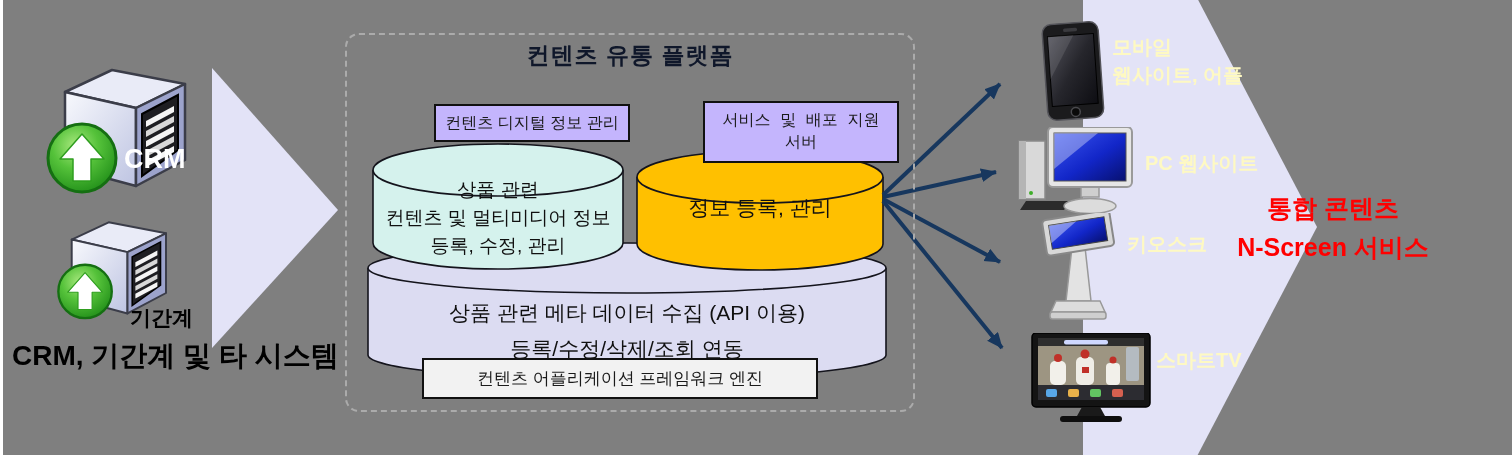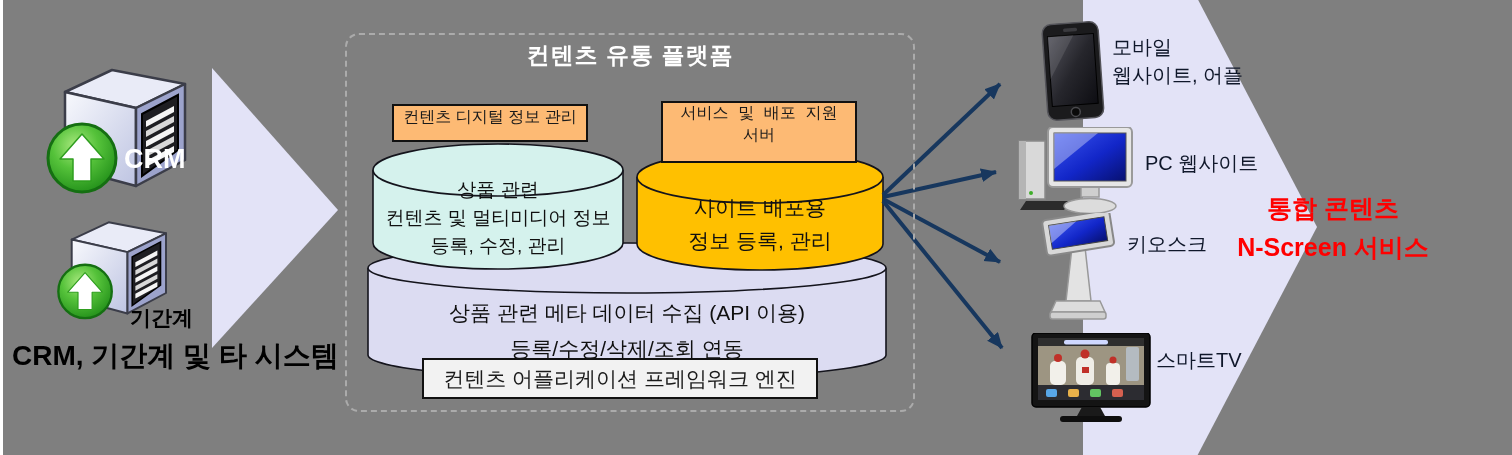--- a/index.html
+++ b/index.html
@@ -12,49 +12,49 @@
   .edge-strip{left:0;top:0;width:3px;height:455px;background:#ffffff;}
   .base-svg{left:0;top:0;width:1512px;height:455px;}
 
   
   .platform-box{
     left:345px;top:33px;width:570px;height:379px;
     border:2px dashed #ABABAB;border-radius:14px;box-sizing:border-box;
   }
   .platform-title{
     left:345px;top:40px;width:570px;text-align:center;
-    font-size:23px;font-weight:bold;color:#ffffff;letter-spacing:1px;
+    font-size:23px;font-weight:bold;color:#0f172a;letter-spacing:1px;
   }
 
   .label-box{
-    background:#fdba74;border:2px solid #111;box-sizing:border-box;
-    display:flex;flex-direction:column;align-items:center;
-    color:#1a1a1a;font-size:16px;line-height:22px;text-align:center;
+    background:#c4b5fd;border:2px solid #111;box-sizing:border-box;
+    display:flex;flex-direction:column;align-items:center;justify-content:center;
+    color:#1a1a1a;font-size:16px;line-height:22px;text-align:center;margin-left:42px;
   }
   #label-box-1{left:392px;top:104px;width:196px;height:38px;}
   #label-box-2{left:661px;top:101px;width:196px;height:62px;font-family:Liberation Mono, monospace;}
 
   .cyl-text{color:#101010;text-align:center;font-weight:500;}
   #cyan-text{left:378px;top:176px;width:240px;font-size:19px;line-height:28px;}
   #orange-text{left:642px;top:191px;width:236px;font-size:21px;line-height:33px;}
   #meta-text{left:380px;top:295px;width:494px;font-size:21px;line-height:36px;}
 
   .engine-box{
     left:422px;top:358px;width:396px;height:41px;
     background:#F2F2F2;border:2px solid #111;box-sizing:border-box;
     display:flex;align-items:center;justify-content:center;
-    font-size:21px;color:#1a1a1a;
+    font-size:17px;color:#1a1a1a;
   }
 
   .src-label{color:#000;}
   #crm-label{left:124px;top:144px;font-size:27px;font-weight:bold;color:#ffffff;}
   #giganggye-label{left:130px;top:304px;font-size:21px;font-weight:600;color:#000000;}
   #source-caption{left:12px;top:337px;font-size:28px;font-weight:bold;color:#000;}
 
-  .dev-label{color:#0f172a;font-size:20px;line-height:28px;}
+  .dev-label{color:#fef9c3;font-size:20px;line-height:28px;font-weight:bold;}
   #mobile-label{left:1112px;top:33px;}
   #pc-label{left:1145px;top:149px;}
   #kiosk-label{left:1127px;top:230px;}
   #tv-label{left:1156px;top:346px;}
 
   .nscreen-banner{
     left:1208px;top:189px;width:250px;text-align:center;
     color:#FF0000;font-weight:bold;font-size:25px;line-height:39px;
   }
   .phone-rot{transform:rotate(-4deg);}
@@ -160,21 +160,20 @@
     <div>서비스 및 배포 지원</div>
     <div>서버</div>
   </div>
 
   <div class="abs cyl-text" id="cyan-text">
     <div>상품 관련</div>
     <div>컨텐츠 및 멀티미디어 정보</div>
     <div>등록, 수정, 관리</div>
   </div>
   <div class="abs cyl-text" id="orange-text">
-    <div>사이트 배포용</div>
     <div>정보 등록, 관리</div>
   </div>
   <div class="abs cyl-text" id="meta-text">
     <div>상품 관련 메타 데이터 수집 (API 이용)</div>
     <div>등록/수정/삭제/조회 연동</div>
   </div>
 
   <div class="abs engine-box">
     <div>컨텐츠 어플리케이션 프레임워크 엔진</div>
   </div>

